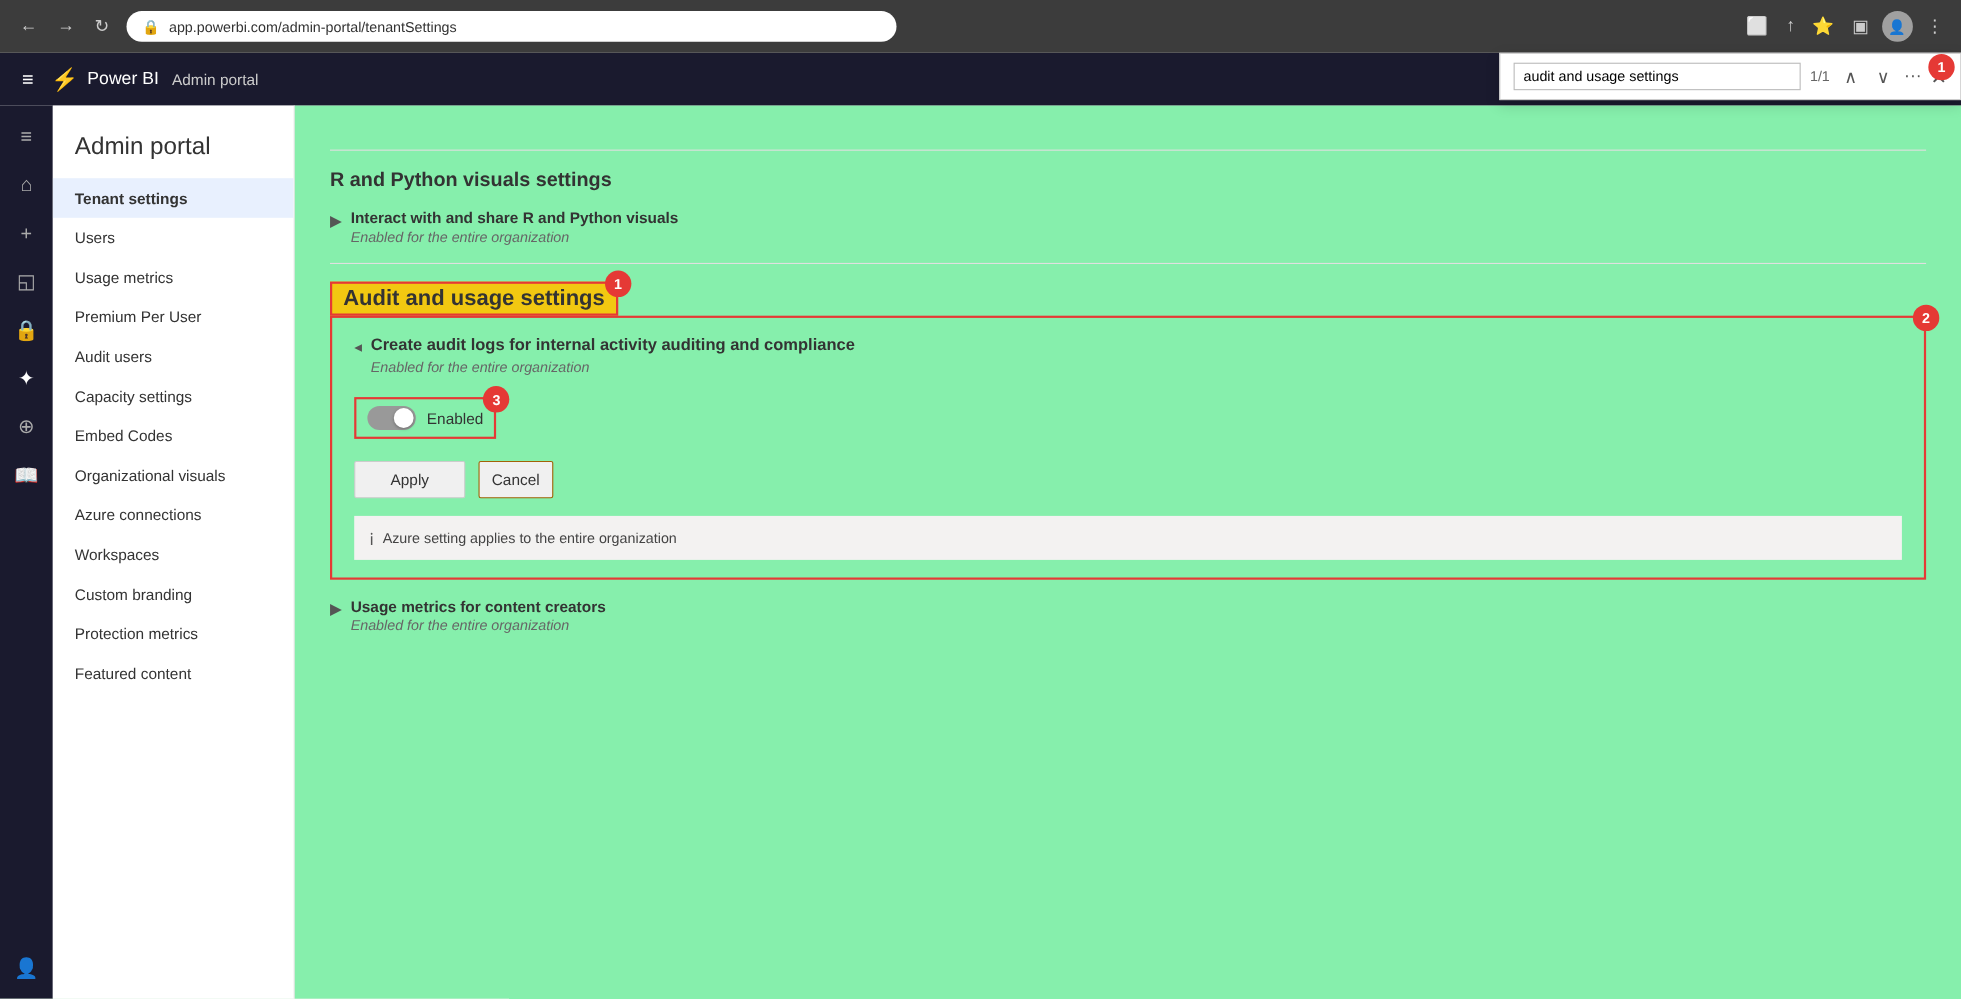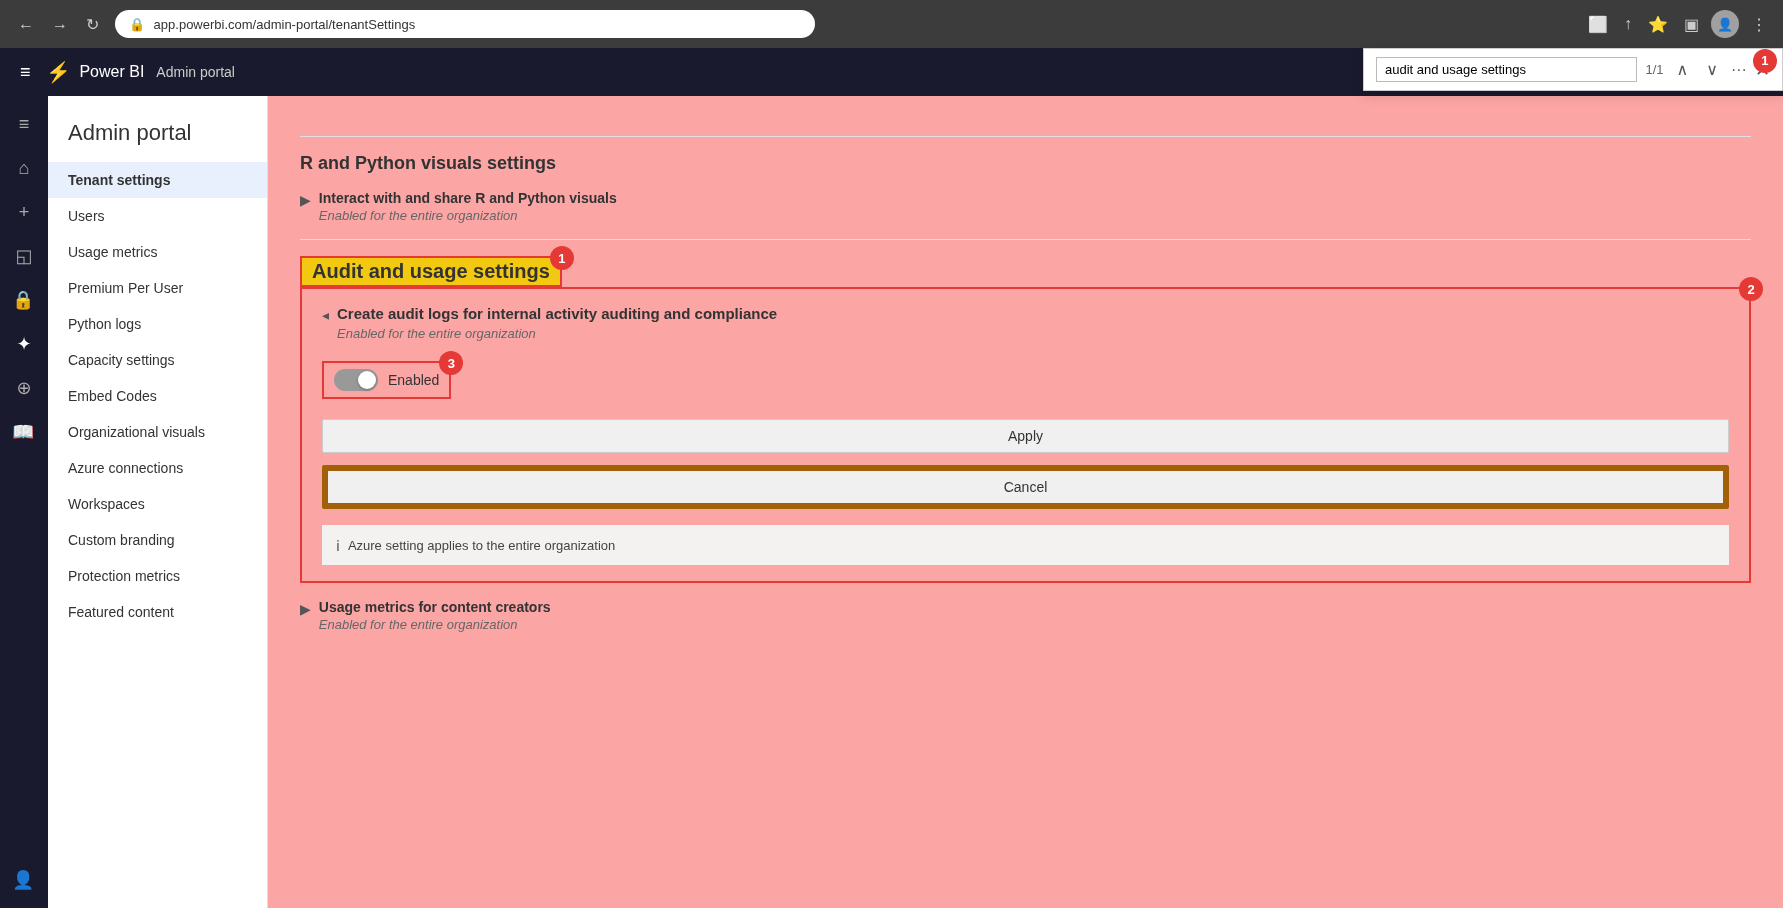--- a/index.html
+++ b/index.html
@@ -254,21 +254,21 @@
       cursor: pointer;
       color: #333;
       font-size: 14px;
     }
 
     
     .main-content {
       flex: 1;
       overflow-y: auto;
       padding: 24px 32px;
-      background: #fca5a5;
+      background: #86efac;
     }
 
     
     .section-divider {
       border: none;
       border-top: 1px solid #e0e0e0;
       margin: 16px 0;
     }
 
     
@@ -368,35 +368,34 @@
     .toggle-label {
       font-size: 14px;
       color: #333;
     }
 
     
     .btn-row {
       display: flex;
       gap: 12px;
       margin-bottom: 16px;
-      flex-direction: column;
     }
     .btn-apply {
       padding: 8px 32px;
       background: #f0f0f0;
       border: 1px solid #ccc;
       color: #333;
       font-size: 14px;
       cursor: pointer;
       border-radius: 2px;
     }
     .btn-cancel {
-      padding: 8px 28px;
+      padding: 8px 11px;
       background: #f0f0f0;
-      border: 6px solid #a16207;
+      border: 1px solid #a16207;
       color: #333;
       font-size: 14px;
       cursor: pointer;
       border-radius: 2px;
     }
 
     
     .info-box {
       background: #f3f2f1;
       padding: 10px 14px;
@@ -507,21 +506,21 @@
       <button class="icon-nav-btn">👤</button>
     </div>
   </div>
 
   <div class="sidebar">
     <div class="sidebar-title">Admin portal</div>
     <div class="sidebar-item active">Tenant settings</div>
     <div class="sidebar-item">Users</div>
     <div class="sidebar-item">Usage metrics</div>
     <div class="sidebar-item">Premium Per User</div>
-    <div class="sidebar-item">Python logs</div>
+    <div class="sidebar-item">Audit users</div>
     <div class="sidebar-item">Capacity settings</div>
     <div class="sidebar-item">Embed Codes</div>
     <div class="sidebar-item">Organizational visuals</div>
     <div class="sidebar-item">Azure connections</div>
     <div class="sidebar-item">Workspaces</div>
     <div class="sidebar-item">Custom branding</div>
     <div class="sidebar-item">Protection metrics</div>
     <div class="sidebar-item">Featured content</div>
   </div>
 

